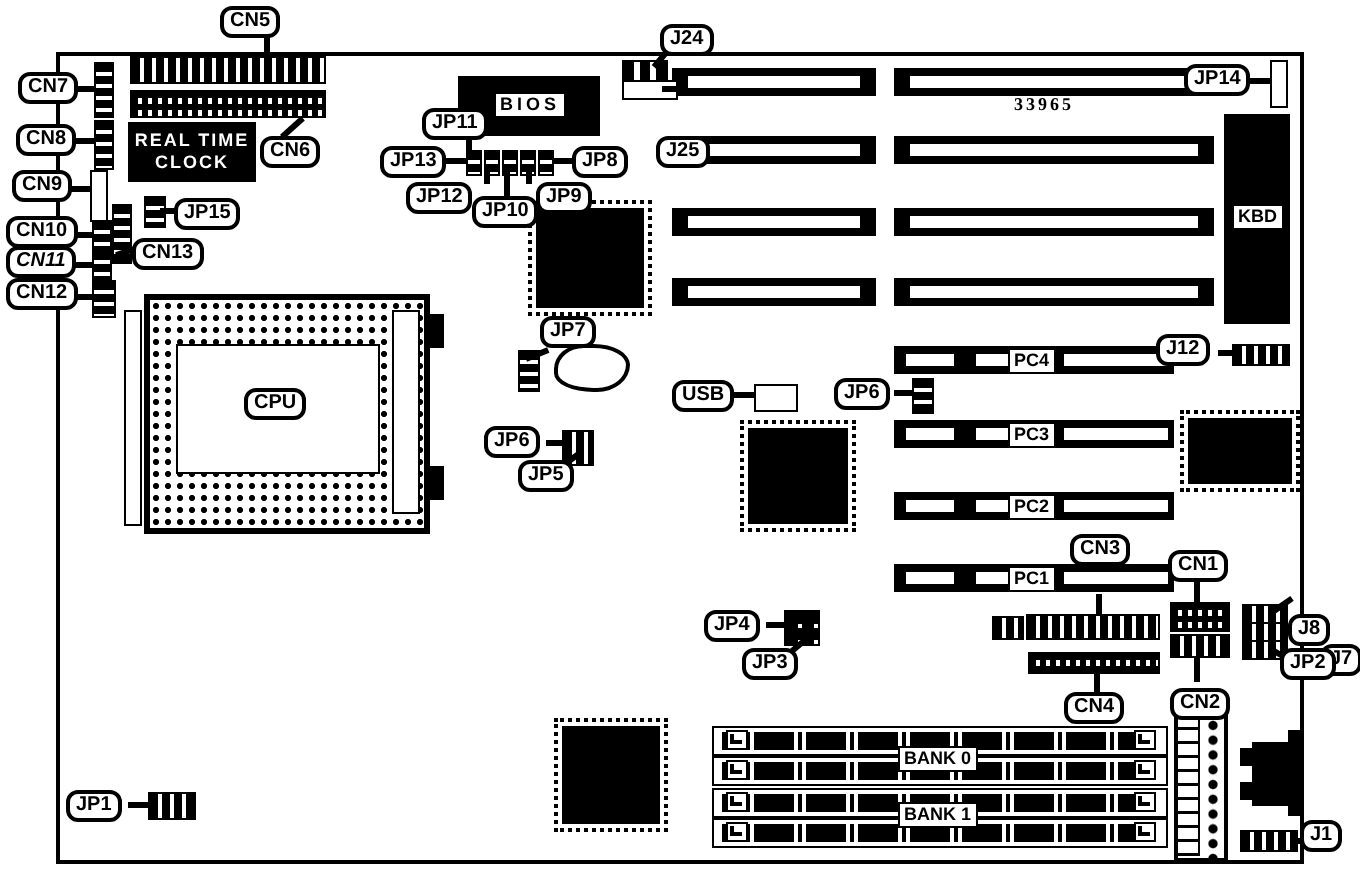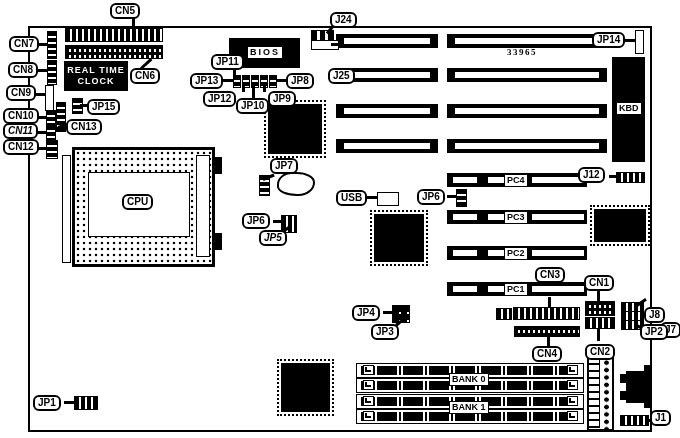--- a/index.html
+++ b/index.html
@@ -172,21 +172,21 @@
   <div class="whitebar" style="left:377px;top:192px;width:20px;height:12px;"></div>
   <div class="callout" style="left:336px;top:190px;">USB</div>
   <div class="lead" style="left:366px;top:196px;width:11px;height:3px;"></div>
 
   <div class="tickv" style="left:456px;top:189px;width:9px;height:16px;"></div>
   <div class="callout" style="left:417px;top:189px;">JP6</div>
   <div class="lead" style="left:447px;top:195px;width:9px;height:3px;"></div>
 
   <div class="tickv" style="left:281px;top:215px;width:14px;height:16px;background:repeating-linear-gradient(90deg,#000 0 4px,#fff 4px 6px);"></div>
   <div class="callout" style="left:242px;top:213px;">JP6</div>
-  <div class="callout" style="left:259px;top:230px;font-style:italic;">JP5</div>
+  <div class="callout" style="left:259px;top:230px;">JP5</div>
   <div class="lead" style="left:273px;top:220px;width:8px;height:3px;"></div>
   <div class="lead" style="left:283px;top:230px;width:8px;height:3px;transform:rotate(-35deg);"></div>
 
   <div class="slot pci" style="left:447px;top:173px;width:140px;height:14px;">
     <div class="stripe" style="left:41px;top:4px;width:17px;height:6px;"></div>
   </div>
   <div class="slot pci" style="left:447px;top:210px;width:140px;height:14px;">
     <div class="stripe" style="left:41px;top:4px;width:17px;height:6px;"></div>
   </div>
   <div class="slot pci" style="left:447px;top:246px;width:140px;height:14px;">

